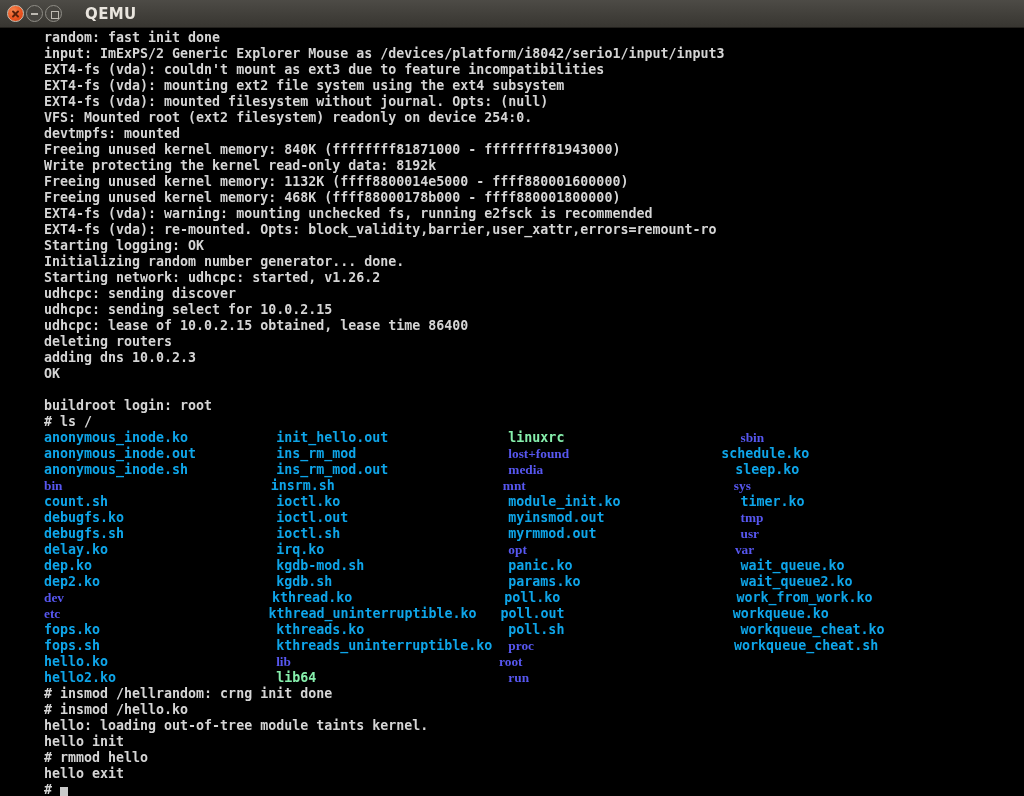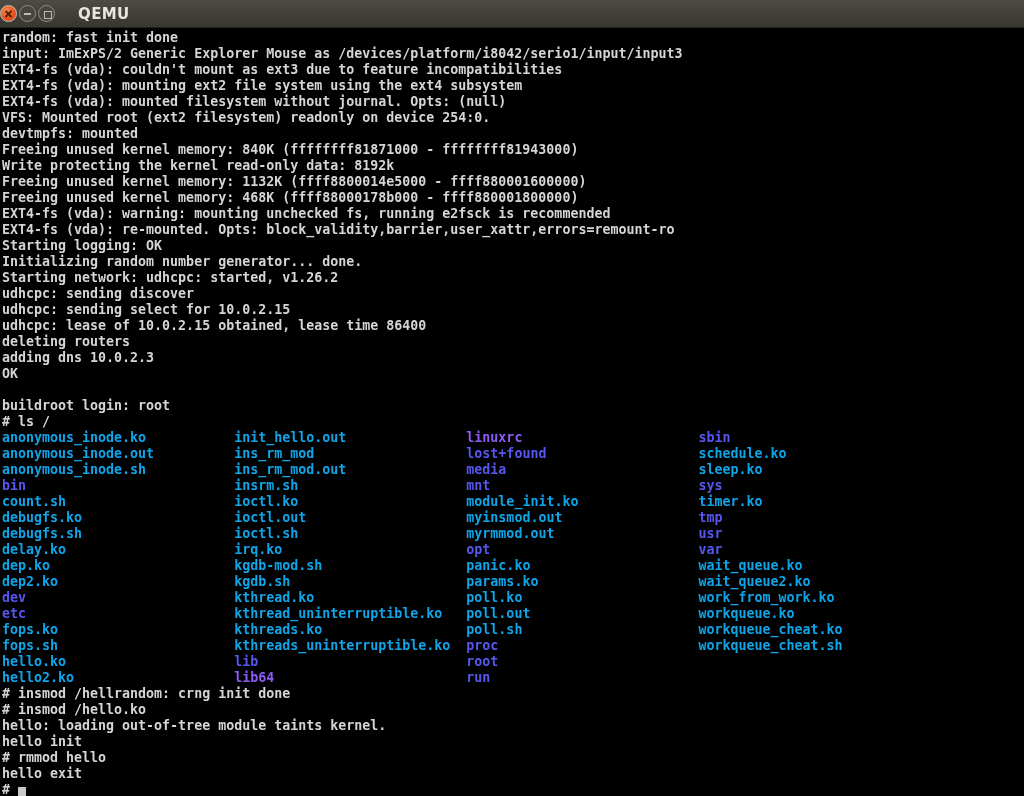--- a/index.html
+++ b/index.html
@@ -4,20 +4,21 @@
 <style>
   * { margin:0; padding:0; box-sizing:border-box; }
   html,body { width:1024px; height:796px; background:#000; overflow:hidden; }
 
   
   .titlebar {
     height:28px;
     background:linear-gradient(#4d4b46 0%, #403e39 60%, #383631 100%);
     border-bottom:1px solid #23211d;
     display:flex; align-items:center;
+    padding-left:7px;
   }
   .wbtn {
     width:17px; height:17px; border-radius:50%;
     margin-right:2px; position:relative; flex:0 0 auto;
     border:1px solid #8f8d86;
     background:#474540;
   }
   .wbtn.close {
     background:radial-gradient(circle at 35% 30%, #f5854f 0%, #e95420 55%, #cf3f12 100%);
     border:1px solid #c9c0b2;
@@ -46,24 +47,24 @@
   .terminal {
     height:768px; width:1024px;
     background:#000;
     padding:2px 0 0 2px;
     overflow:hidden;
     font:bold 13.3px "DejaVu Sans Mono", monospace;
     line-height:16px;
     color:#d5d5d5;
     white-space:pre;
   }
-  .line { height:16px; }
+  .line { height:16px;margin-left:42px; }
   .green { color:#0ea5e9; }
-  .blue  { color:#5757f0; }
-  .cyan  { color:#8b5cf6; }
+  .blue  { color:#5757f0;font-family:Liberation Serif, serif; }
+  .cyan  { color:#86efac; }
   .cursor {
     display:inline-block; width:8px; height:10px;
     background:#c9c9c9; vertical-align:-3px;
   }
 </style>
 </head>
 <body>
 
 <div class="titlebar">
   <div class="wbtn close">

